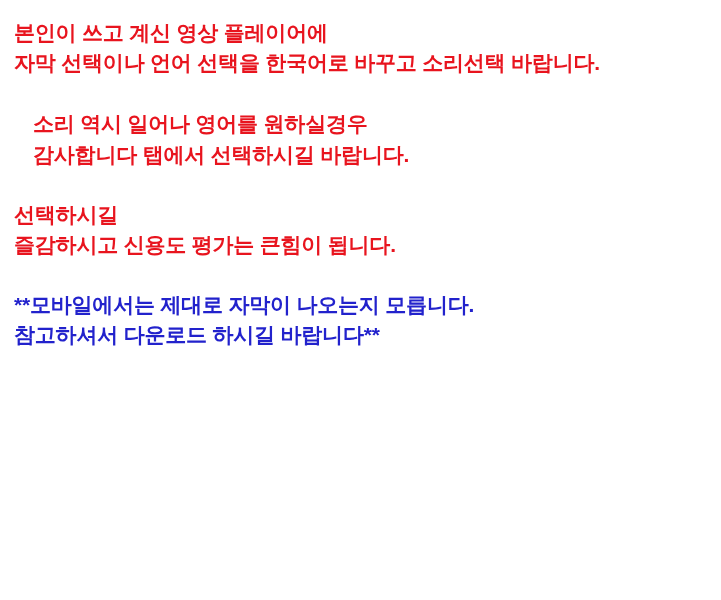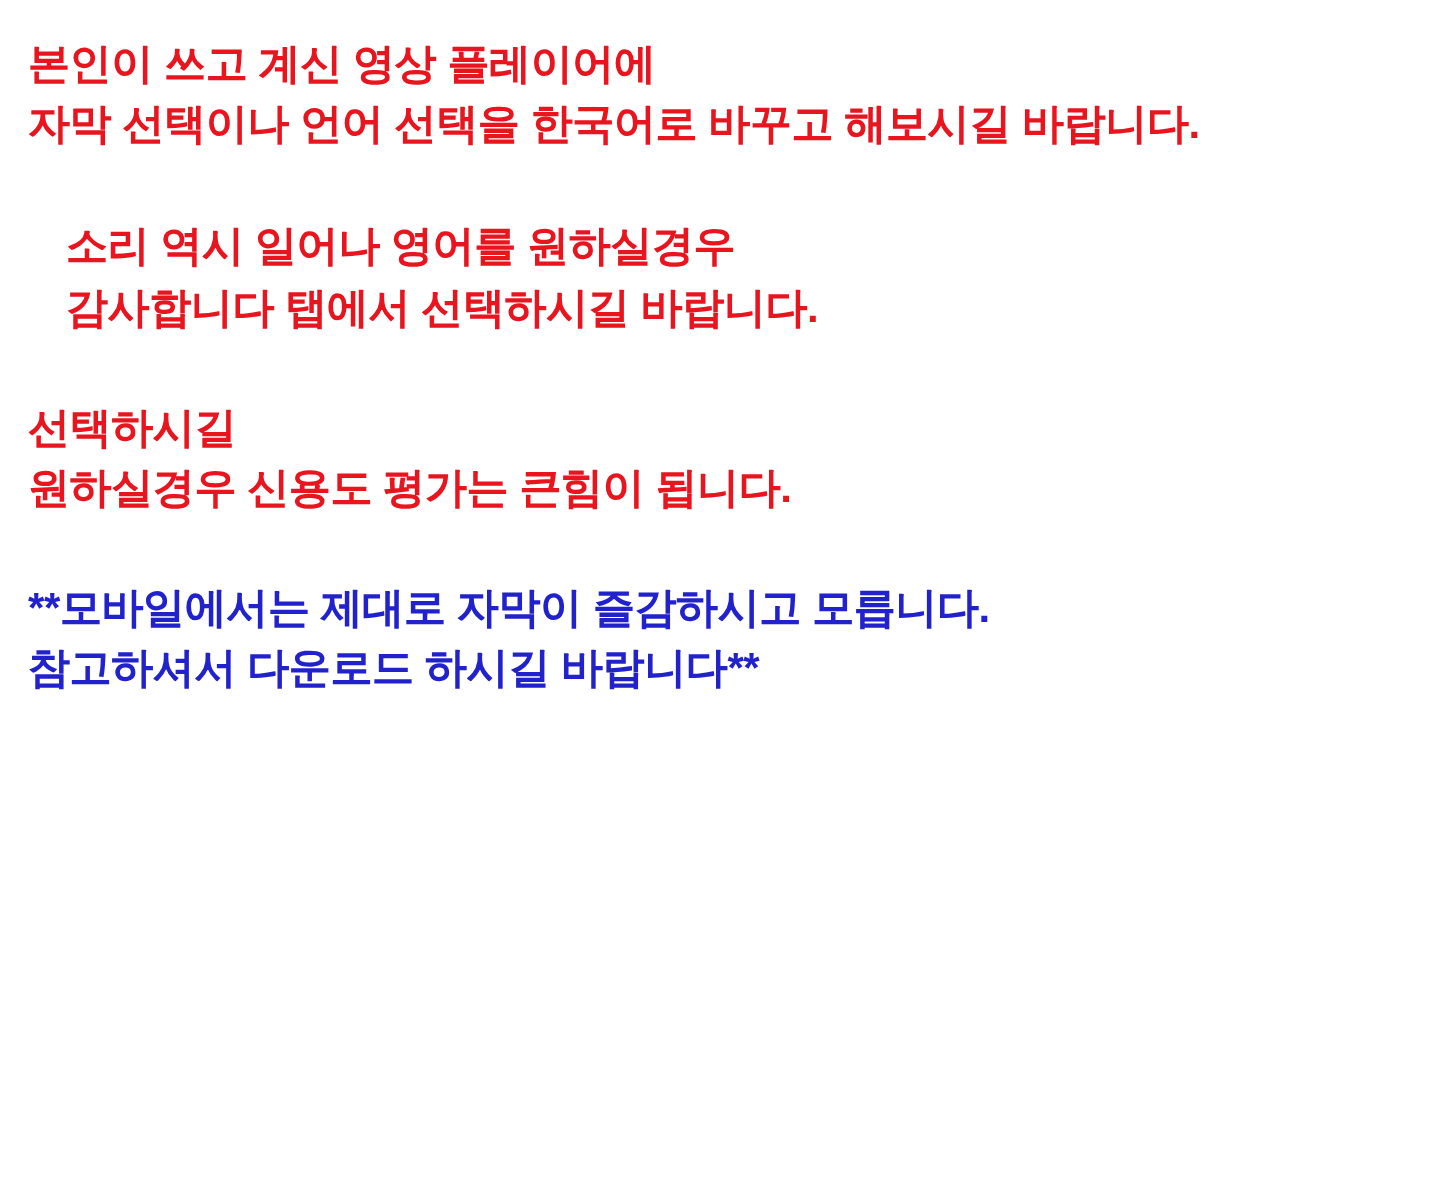--- a/index.html
+++ b/index.html
@@ -34,31 +34,31 @@
   .blue  { color: #2222cc; }
   .blockB .line { line-height: 31px; margin-left: 19px; }
 </style>
 </head>
 <body>
 
 <div class="page">
 
   <div class="block blockA">
     <div class="line red">본인이 쓰고 계신 영상 플레이어에</div>
-    <div class="line red">자막 선택이나 언어 선택을 한국어로 바꾸고 해보시길 바랍니다.</div>
+    <div class="line red">자막 선택이나 언어 선택을 한국어로 바꾸고 소리선택 바랍니다.</div>
   </div>
 
   <div class="block blockB">
     <div class="line red">소리 역시 일어나 영어를 원하실경우</div>
     <div class="line red">감사합니다 탭에서 선택하시길 바랍니다.</div>
   </div>
 
   <div class="block blockC">
     <div class="line red">선택하시길</div>
-    <div class="line red">원하실경우 신용도 평가는 큰힘이 됩니다.</div>
+    <div class="line red">즐감하시고 신용도 평가는 큰힘이 됩니다.</div>
   </div>
 
   <div class="block blockD">
-    <div class="line blue">**모바일에서는 제대로 자막이 즐감하시고 모릅니다.</div>
+    <div class="line blue">**모바일에서는 제대로 자막이 나오는지 모릅니다.</div>
     <div class="line blue">참고하셔서 다운로드 하시길 바랍니다**</div>
   </div>
 
 </div>
 
 </body></html>

